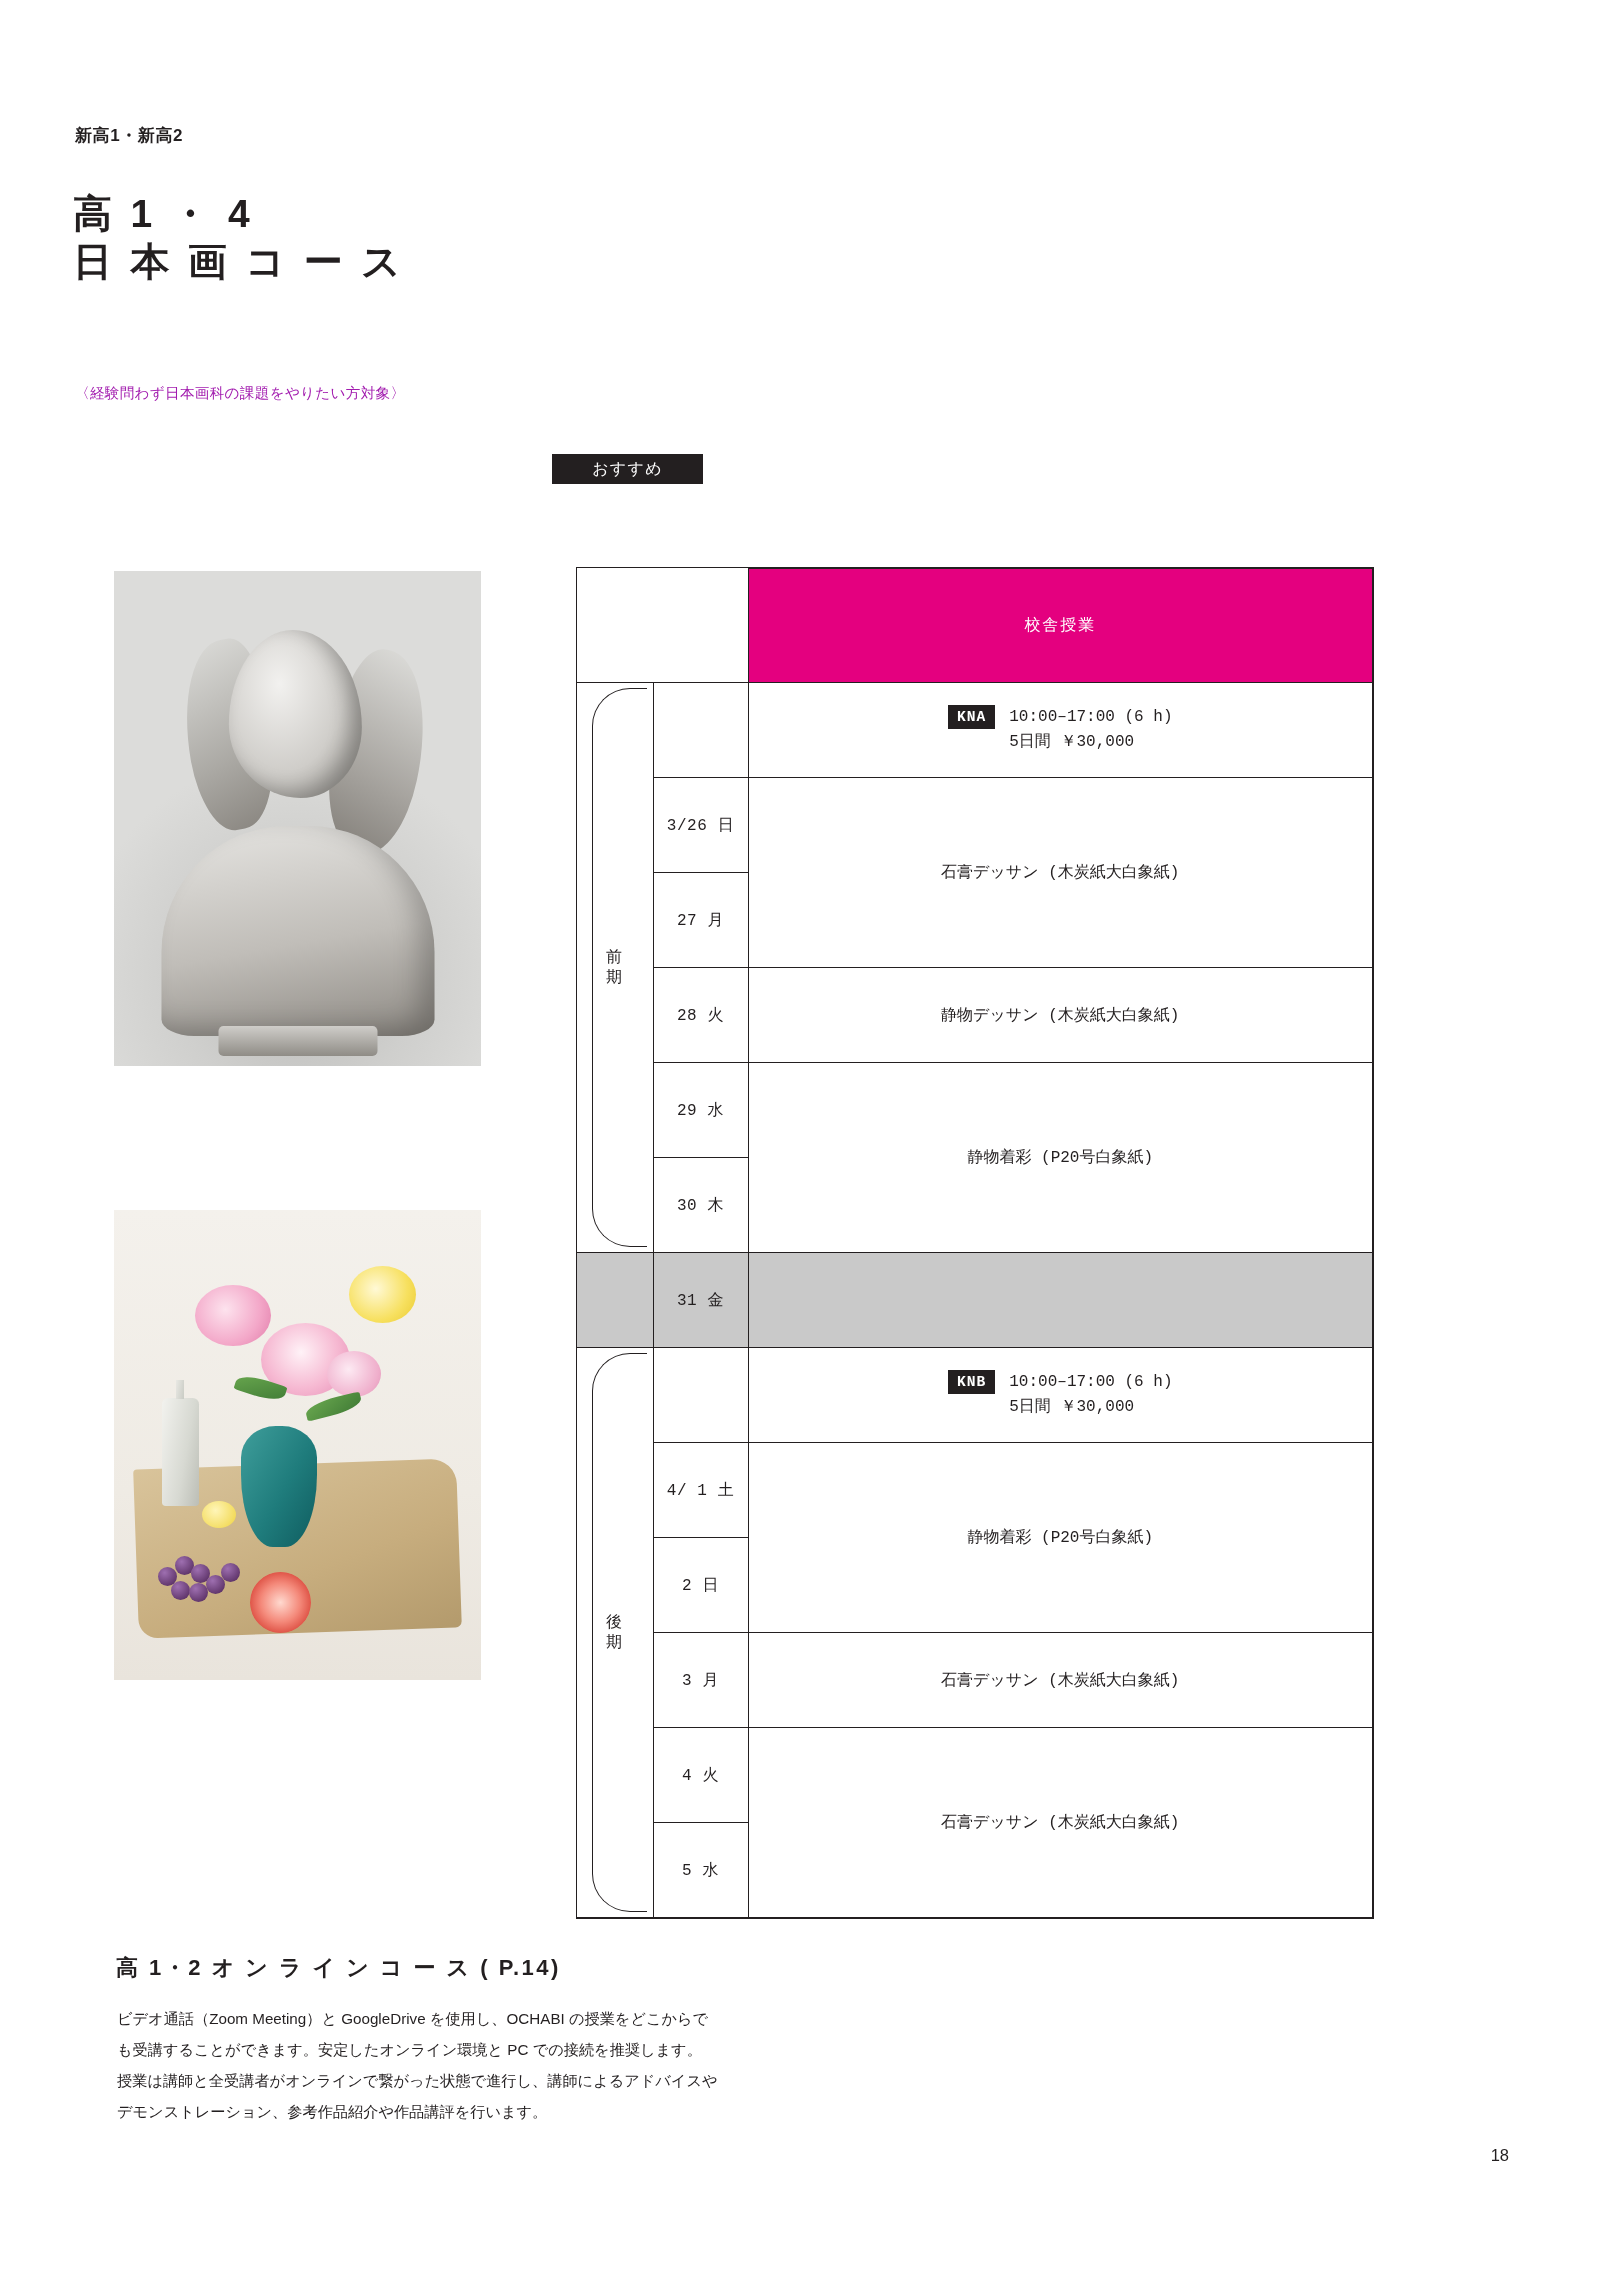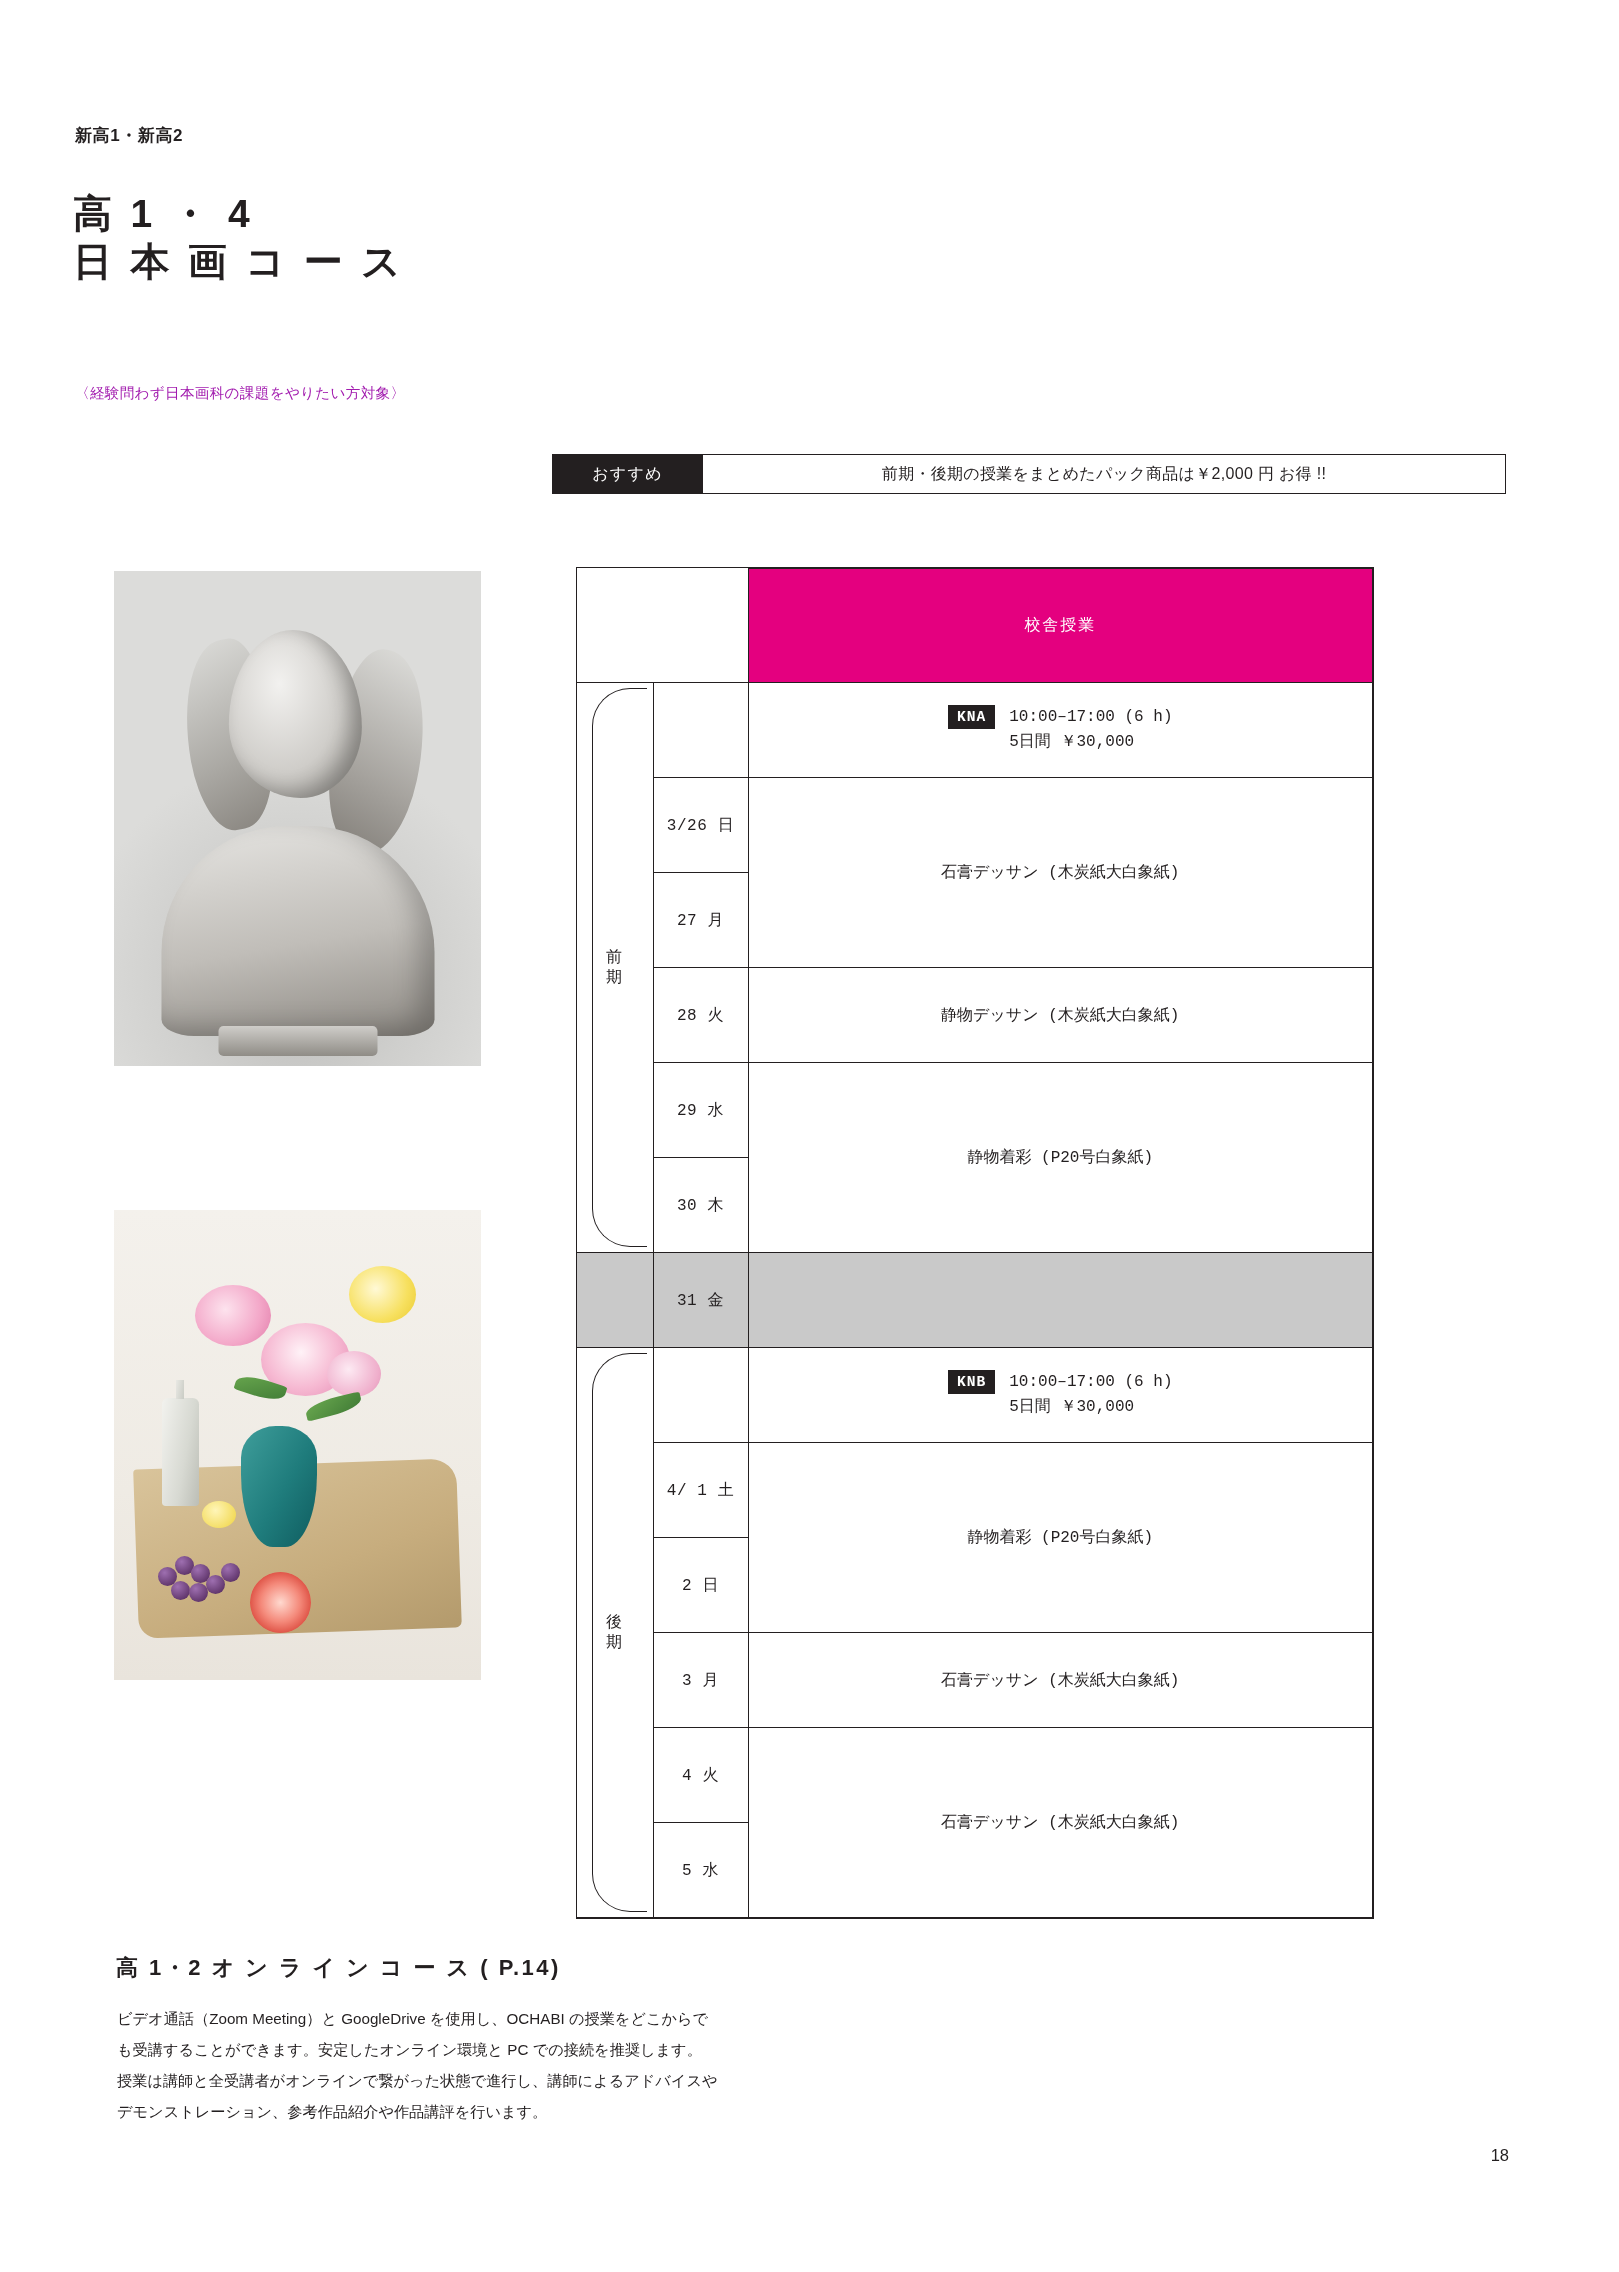--- a/index.html
+++ b/index.html
@@ -60,21 +60,21 @@
     color: #231f20;
     text-align: justify;
   }
 
   
   .rec-bar {
     position: absolute;
     left: 552px;
     top: 454px;
     width: 954px;
-    height: 40px;
+    height: 30px;
     display: flex;
     align-items: stretch;
   }
   .rec-tag {
     width: 151px;
     background: #231f20;
     color: #ffffff;
     font-size: 16px;
     display: flex;
     align-items: center;
@@ -399,21 +399,20 @@
 <div id="page">
 
   <div class="grade-label">新高1・新高2</div>
   <div class="course-title">高 1 ・ 4
 日 本 画 コ ー ス</div>
   <div class="target-note">〈経験問わず日本画科の課題をやりたい方対象〉</div>
 
 
   <div class="rec-bar">
     <div class="rec-tag">おすすめ</div>
-    <div class="rec-text">前期・後期の授業をまとめたパック商品は￥2,000 円 お得 !!</div>
   </div>
 
   <div class="img-box img-plaster">
     <div class="plaster-bg"></div>
     <div class="bust-hair-l"></div>
     <div class="bust-hair-r"></div>
     <div class="bust-head"></div>
     <div class="bust-torso"></div>
     <div class="bust-base"></div>
   </div>

